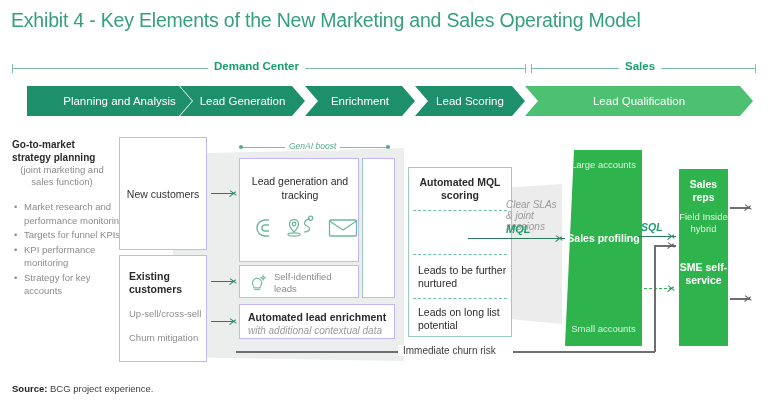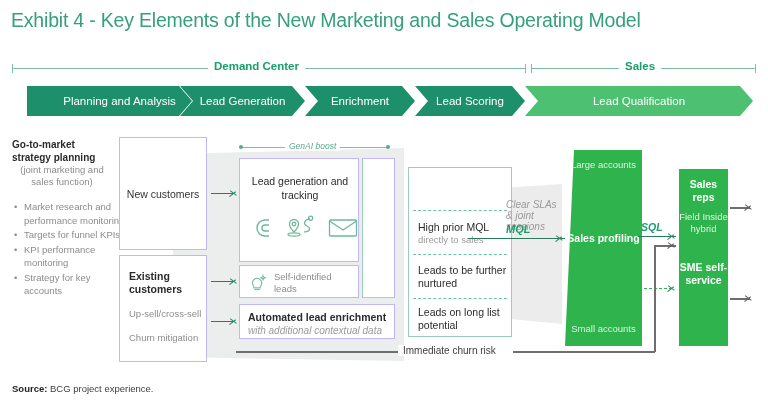--- a/index.html
+++ b/index.html
@@ -219,26 +219,25 @@
   </div>
 
   <div class="box" style="left:239px;top:304px;width:156px;height:35px;">
     <div style="position:absolute;left:8px;top:6px;width:146px;font-size:10.5px;font-weight:bold;color:#2b2b2b;">Automated lead enrichment</div>
     <div class="ital-grey" style="position:absolute;left:8px;top:20px;width:174px;">with additional contextual data</div>
   </div>
 
   <div class="box" style="left:362px;top:158px;width:33px;height:140px;border-left:1px solid #9ccdb9;"></div>
 
   <div class="mqlbox" style="left:408px;top:167px;width:104px;height:170px;">
+    <div class="mqlrow" style="top:0;height:42px;align-items:center;padding-left:0;">
+      <div style="width:100%;text-align:center;font-size:10.5px;font-weight:bold;color:#2b2b2b;line-height:13px;">Automated MQL scoring</div>
+    </div>
     <div class="dashsep" style="top:42px;"></div>
 
-    <div class="mqlrow" style="top:44px;height:42px;">
-      <div style="font-size:10.5px;color:#2b2b2b;line-height:13px;">High prior MQL</div>
-      <div style="font-size:9.5px;color:#9a9a9a;line-height:12px;">directly to sales</div>
-    </div>
     <div class="dashsep" style="top:86px;"></div>
 
     <div class="mqlrow" style="top:88px;height:42px;">
       <div style="font-size:10.5px;color:#2b2b2b;line-height:13px;">Leads to be further nurtured</div>
     </div>
     <div class="dashsep" style="top:130px;"></div>
 
     <div class="mqlrow" style="top:132px;height:38px;">
       <div style="font-size:10.5px;color:#2b2b2b;line-height:13px;">Leads on long list potential</div>
     </div>

